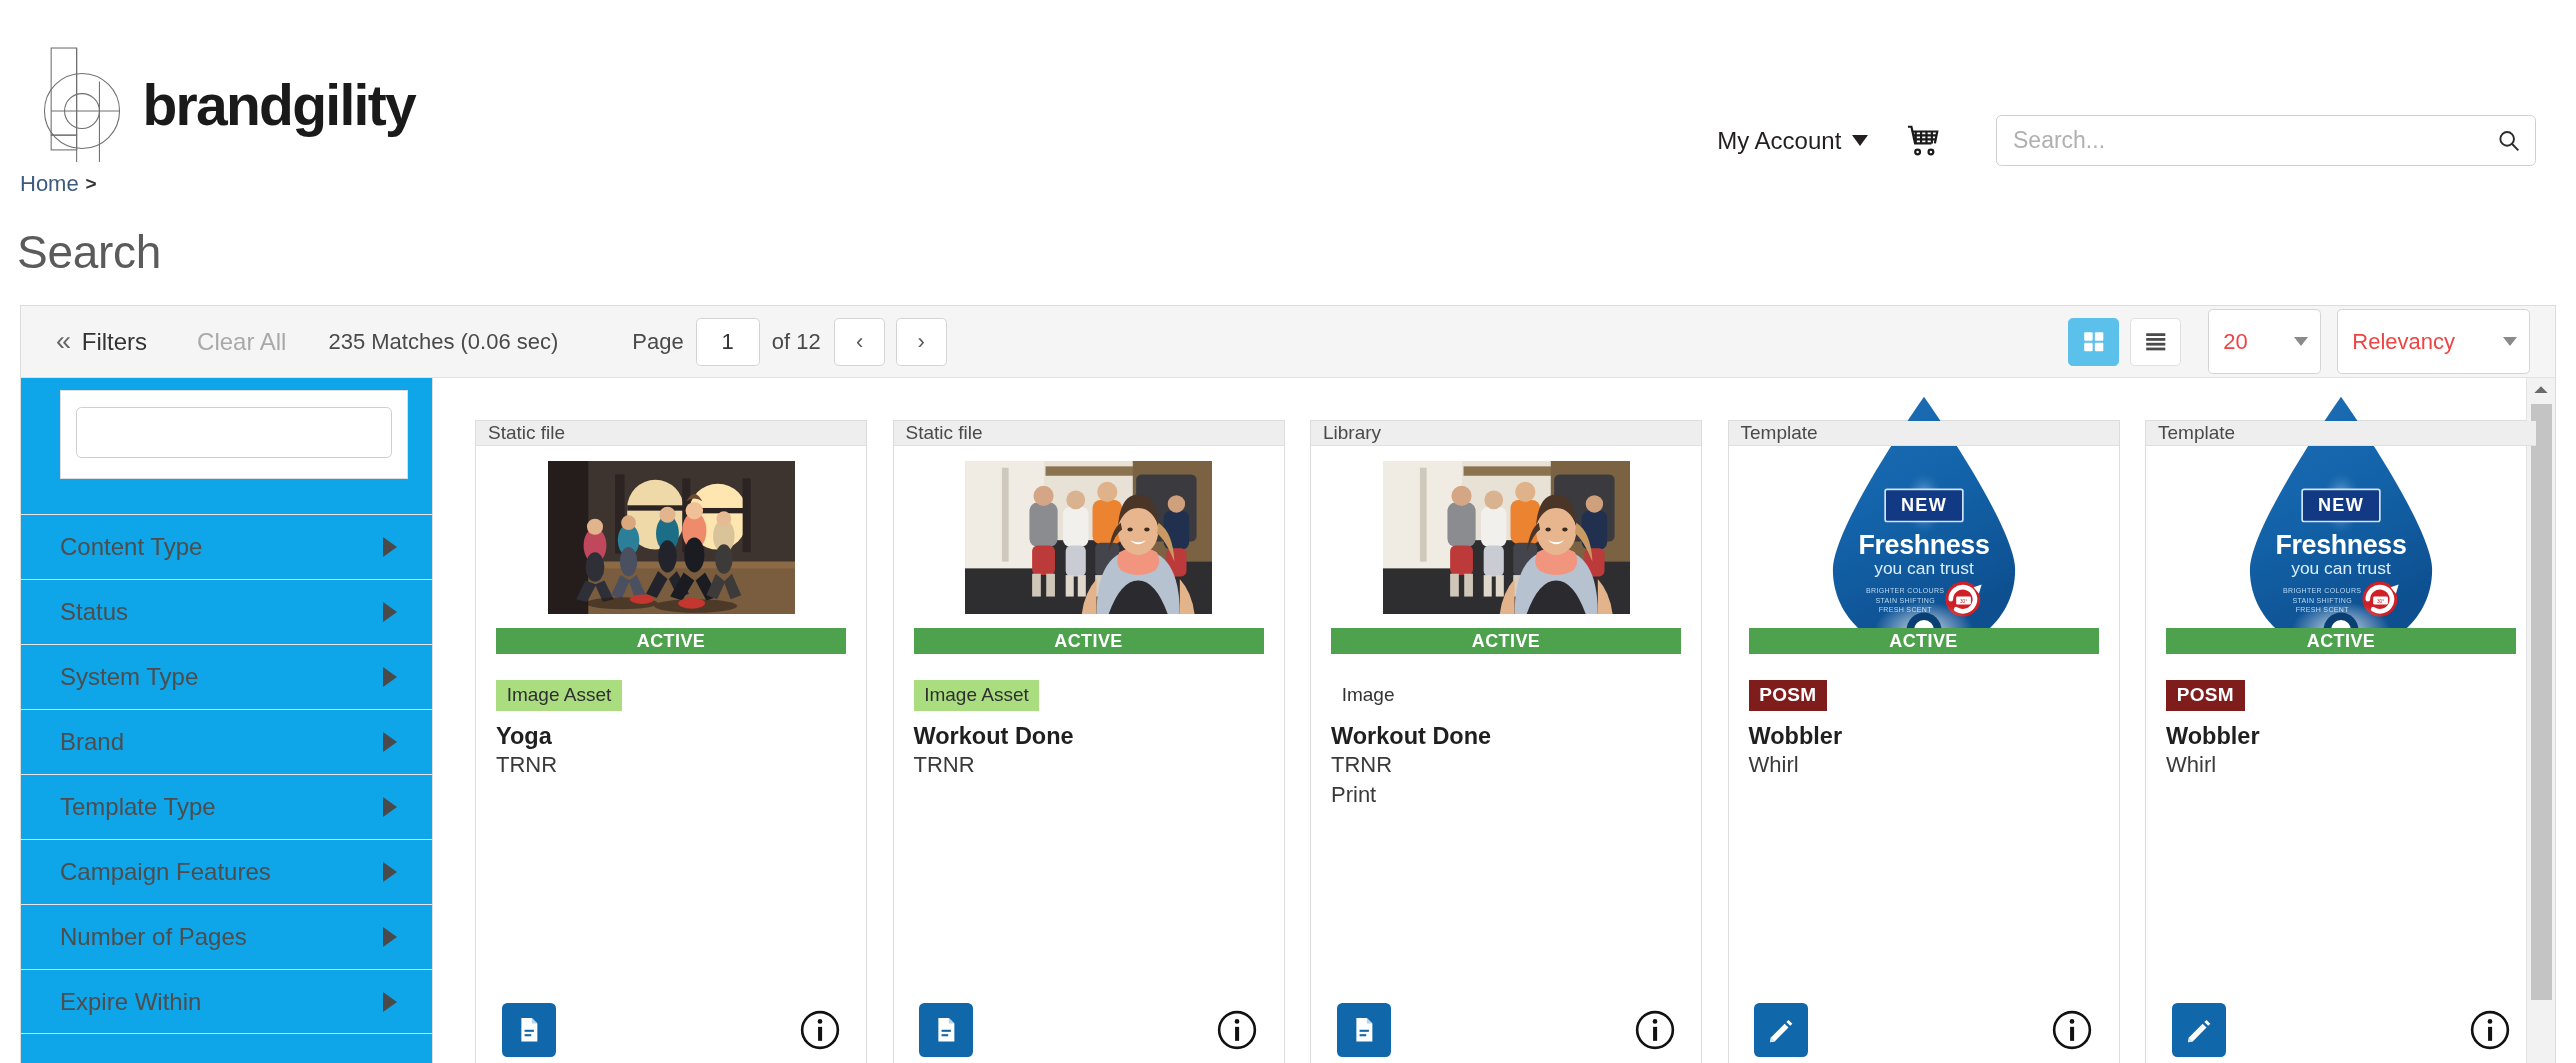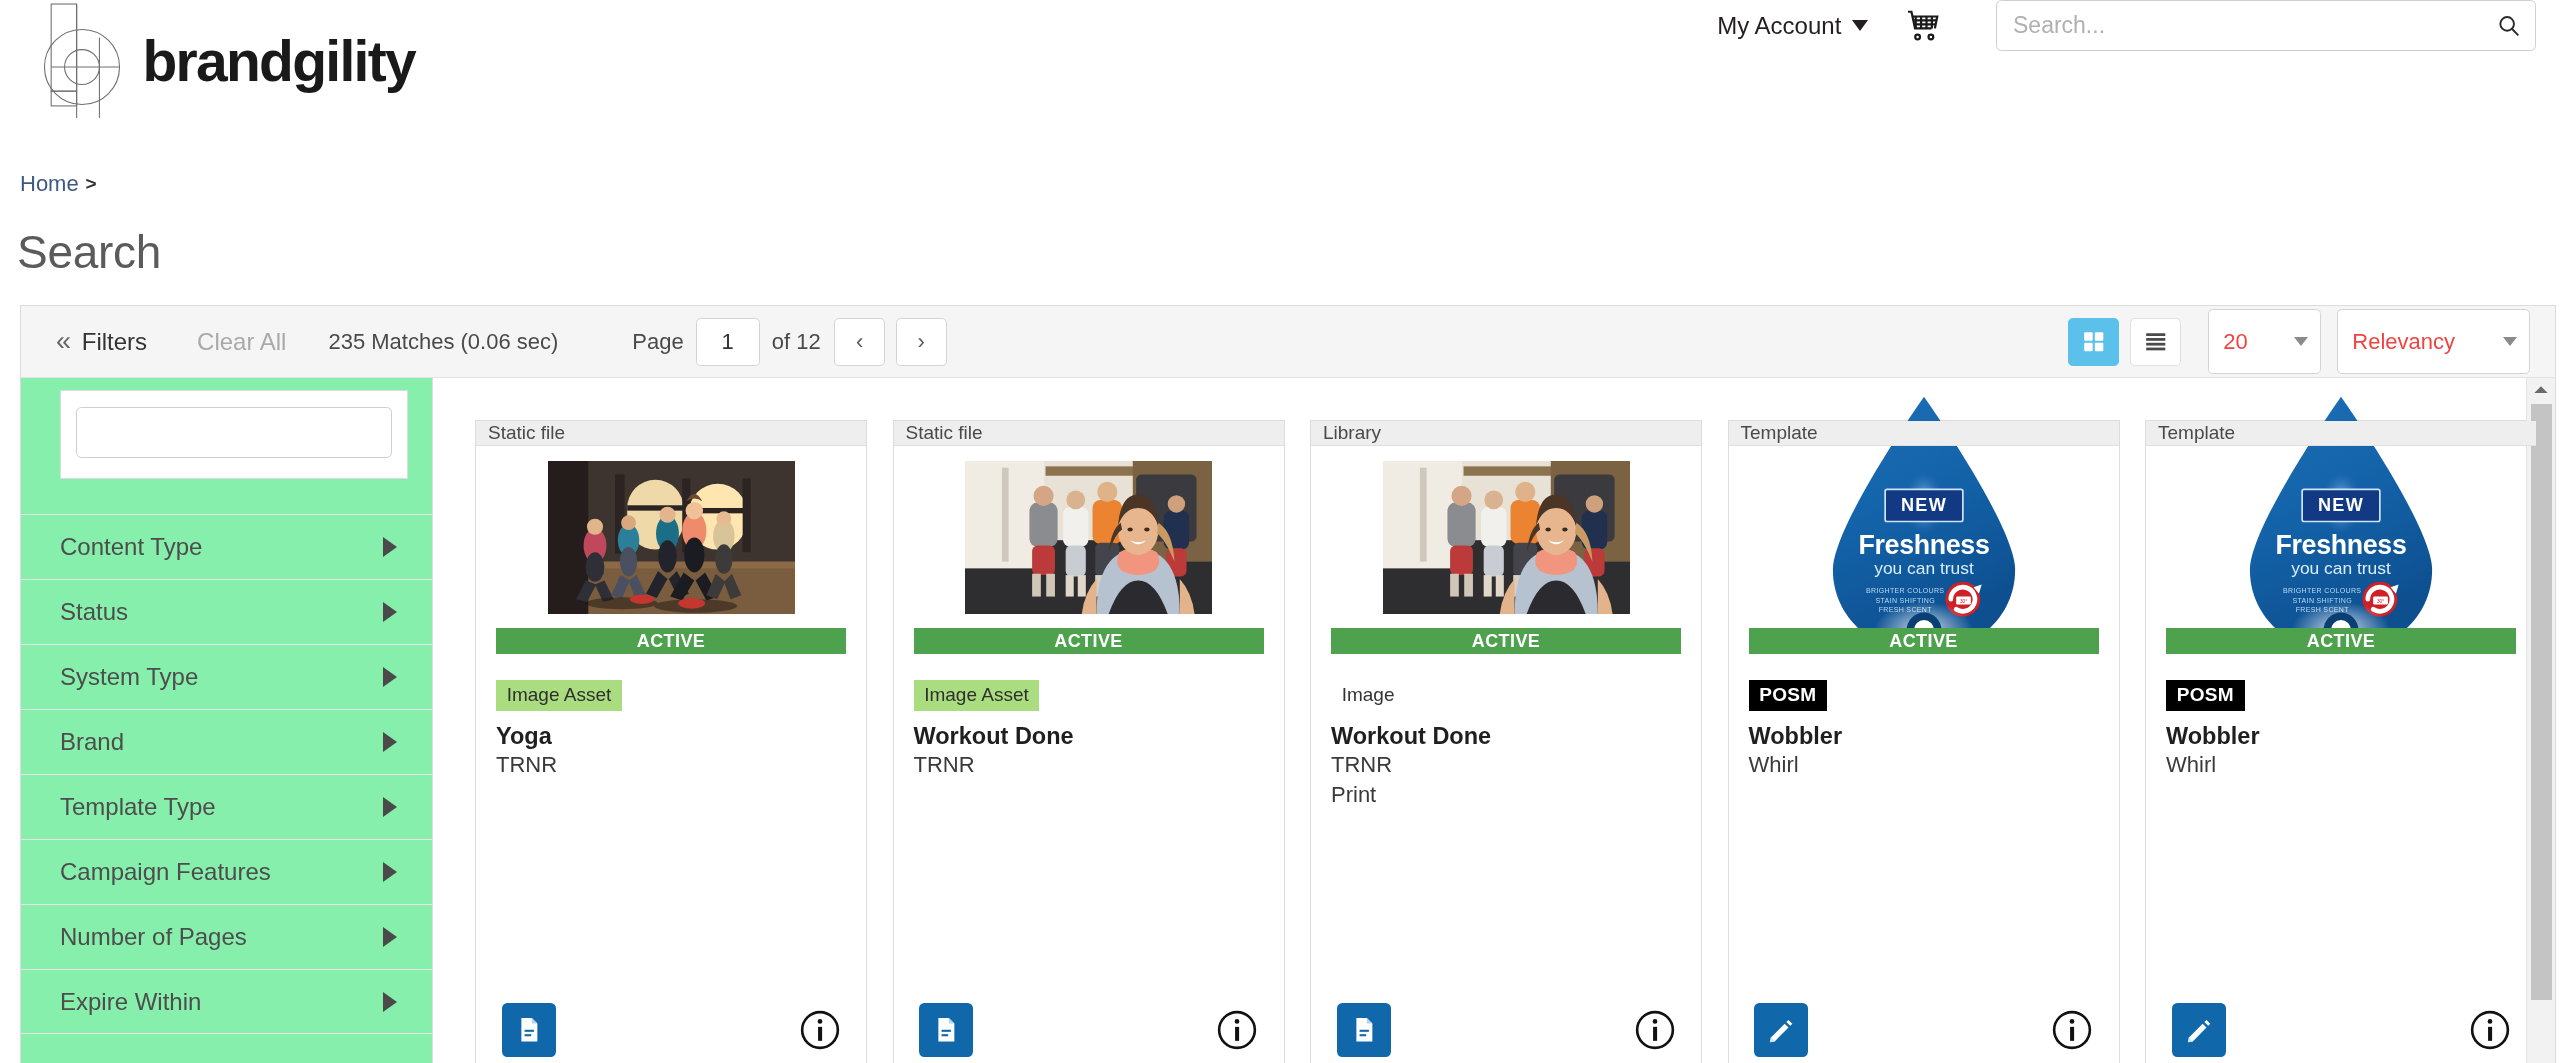--- a/index.html
+++ b/index.html
@@ -9,21 +9,21 @@
     font-family: "Liberation Sans", sans-serif;
     overflow: hidden;
   }
 
   
   .header {
     position: relative;
     height: 166px;
     background: #ffffff;
     display: flex;
-    align-items: flex-start;
+    align-items: flex-end;
     padding: 0 32px 0 39px;
   }
   .brand { display: flex; align-items: center; gap: 17.4px; }
   .brand-mark { width: 86px; height: 122px; flex: 0 0 auto; }
   .brand-word {
     font-size: 57px;
     font-weight: 700;
     letter-spacing: -1.7px;
     color: #1a1a1a;
     line-height: 1;
@@ -187,21 +187,21 @@
   
   .panel-body {
     display: flex;
     height: calc(100% - 72px);
     background: #f5f5f5;
   }
 
   .sidebar {
     width: 411px;
     flex: 0 0 411px;
-    background: #86efac;
+    background: #0ea5e9;
     padding-top: 12px;
   }
   .filter-search-box {
     margin: 0 24px 0 39px;
     background: #fff;
     border: 0.7px solid #dcdcdc;
     padding: 16px 14.8px 20px 14.8px;
   }
   .filter-search-box input {
     width: 100%; height: 51px;
@@ -290,21 +290,21 @@
   }
   .card-meta { padding: 25.5px 20px 0 20px; position: relative; z-index: 3; }
   .tag {
     display: inline-block;
     font-size: 19px;
     padding: 5.4px 10.7px;
     color: #2f2f2f;
     line-height: 1.1;
   }
   .tag.green { background: #a9dd7f; }
-  .tag.magenta { background: #000000; color: #ffffff; font-weight: 700; letter-spacing: 0.3px; }
+  .tag.magenta { background: #7f1d1d; color: #ffffff; font-weight: 700; letter-spacing: 0.3px; }
   .tag.plain { background: transparent; color: #333; padding-left: 10.7px; }
   .card-title {
     font-size: 23.5px;
     font-weight: 700;
     color: #1f1f1f;
     margin-top: 12px;
     line-height: 1.15;
   }
   .card-sub {
     font-size: 22px;

